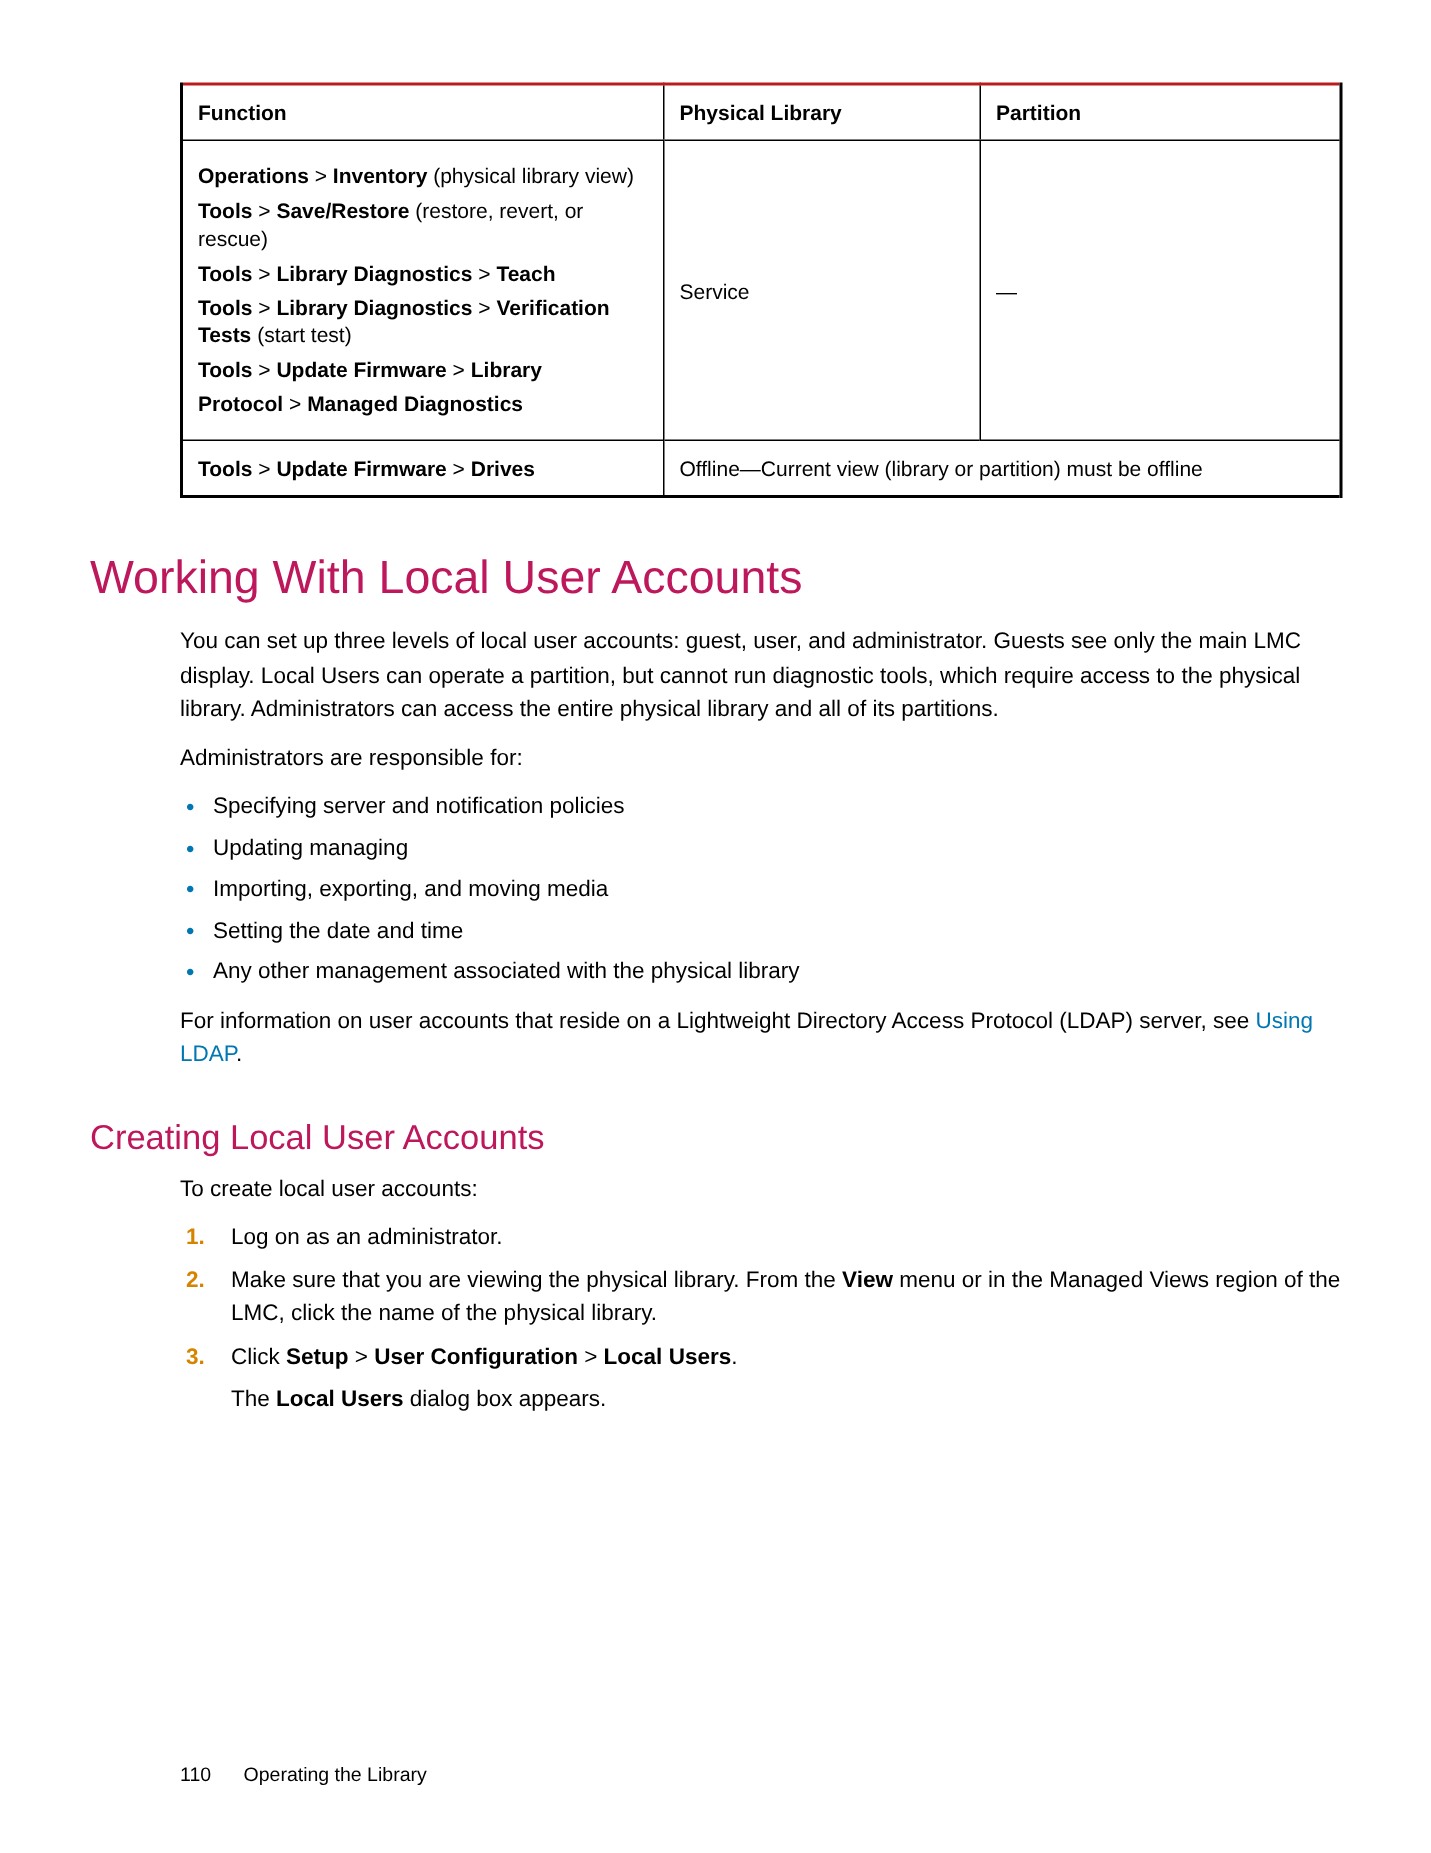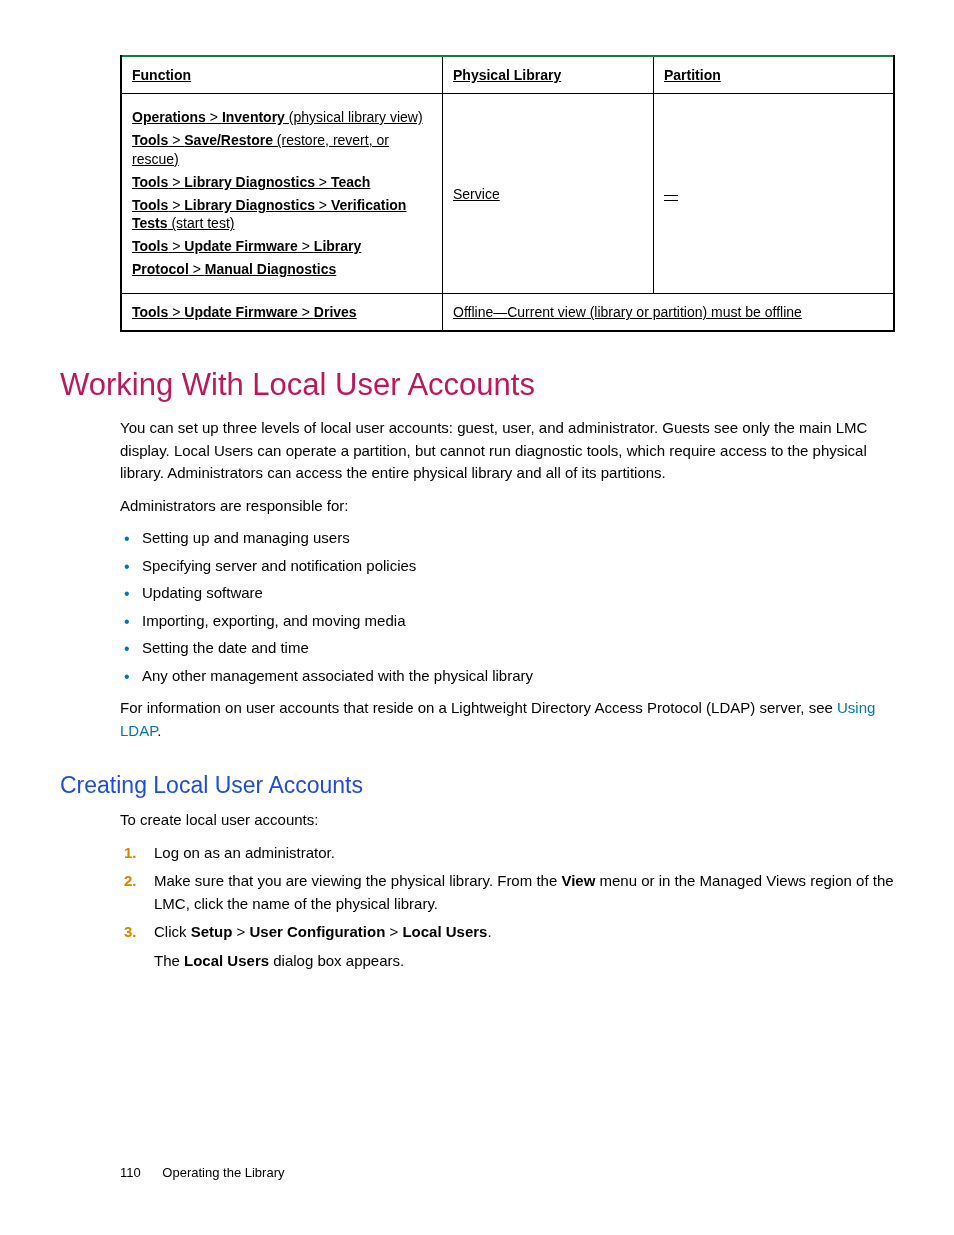--- a/index.html
+++ b/index.html
@@ -14,23 +14,22 @@
   .page {
     padding: 55px 60px 40px 60px;
     box-sizing: border-box;
     min-height: 1235px;
     position: relative;
   }
   table.func-table {
     border-collapse: collapse;
     width: 775px;
     margin-left: 60px;
-    border-top: 2px solid #15803d;
+    border-top: 2px solid #b91c1c;
     border-bottom: 2px solid #000;
-    text-decoration: underline;
   }
   table.func-table th, table.func-table td {
     text-align: left;
     vertical-align: middle;
     padding: 10px 10px;
     font-size: 14px;
   }
   table.func-table th {
     font-weight: bold;
     border-bottom: 1px solid #000;
@@ -63,21 +62,21 @@
     font-weight: 300;
     font-size: 31px;
     color: #be185d;
     margin: 35px 0 14px 0;
   }
   h2 {
     font-family: "Arial Narrow", Arial, sans-serif;
     font-stretch: condensed;
     font-weight: 300;
     font-size: 23px;
-    color: #1d4ed8;
+    color: #be185d;
     margin: 30px 0 10px 0;
   }
   .body-text {
     margin-left: 60px;
     line-height: 1.5;
   }
   .body-text p {
     margin: 10px 0;
   }
   ul.bullets {
@@ -114,21 +113,21 @@
     color: #d68400;
     font-weight: bold;
     position: absolute;
     left: -30px;
   }
   .link {
     color: #0077b3;
   }
   .footer {
     position: absolute;
-    bottom: 55px;
+    bottom: 45px;
     left: 120px;
     font-size: 13px;
   }
   .footer .pnum {
     margin-right: 18px;
   }
   b { font-weight: bold; }
 </style>
 </head>
 <body>
@@ -143,44 +142,43 @@
       <th>Partition</th>
     </tr>
     <tr class="body-row">
       <td>
         <div class="func-list">
           <div><b>Operations</b><span> &gt; </span><b>Inventory</b><span> (physical library view)</span></div>
           <div><b>Tools</b><span> &gt; </span><b>Save/Restore</b><span> (restore, revert, or rescue)</span></div>
           <div><b>Tools</b><span> &gt; </span><b>Library Diagnostics</b><span> &gt; </span><b>Teach</b></div>
           <div><b>Tools</b><span> &gt; </span><b>Library Diagnostics</b><span> &gt; </span><b>Verification Tests</b><span> (start test)</span></div>
           <div><b>Tools</b><span> &gt; </span><b>Update Firmware</b><span> &gt; </span><b>Library</b></div>
-          <div><b>Protocol</b><span> &gt; </span><b>Manual Diagnostics</b></div>
+          <div><b>Protocol</b><span> &gt; </span><b>Managed Diagnostics</b></div>
         </div>
       </td>
       <td>Service</td>
       <td>—</td>
     </tr>
     <tr class="body-row">
       <td>
         <b>Tools</b><span> &gt; </span><b>Update Firmware</b><span> &gt; </span><b>Drives</b>
       </td>
       <td colspan="2" style="border-right:2px solid #000">Offline—Current view (library or partition) must be offline</td>
     </tr>
   </tbody>
     </table>
 
   <h1>Working With Local User Accounts</h1>
 
   <div class="body-text">
     <p>You can set up three levels of local user accounts: guest, user, and administrator. Guests see only the main LMC display. Local Users can operate a partition, but cannot run diagnostic tools, which require access to the physical library. Administrators can access the entire physical library and all of its partitions.</p>
     <p>Administrators are responsible for:</p>
     <ul class="bullets">
-      <li>Setting up and managing users</li>
       <li>Specifying server and notification policies</li>
-      <li>Updating software</li>
+      <li>Updating managing</li>
       <li>Importing, exporting, and moving media</li>
       <li>Setting the date and time</li>
       <li>Any other management associated with the physical library</li>
     </ul>
     <p>
       <span>For information on user accounts that reside on a Lightweight Directory Access Protocol (LDAP) server, see </span><span class="link">Using LDAP</span><span>.</span>
     </p>
   </div>
 
   <h2>Creating Local User Accounts</h2>

